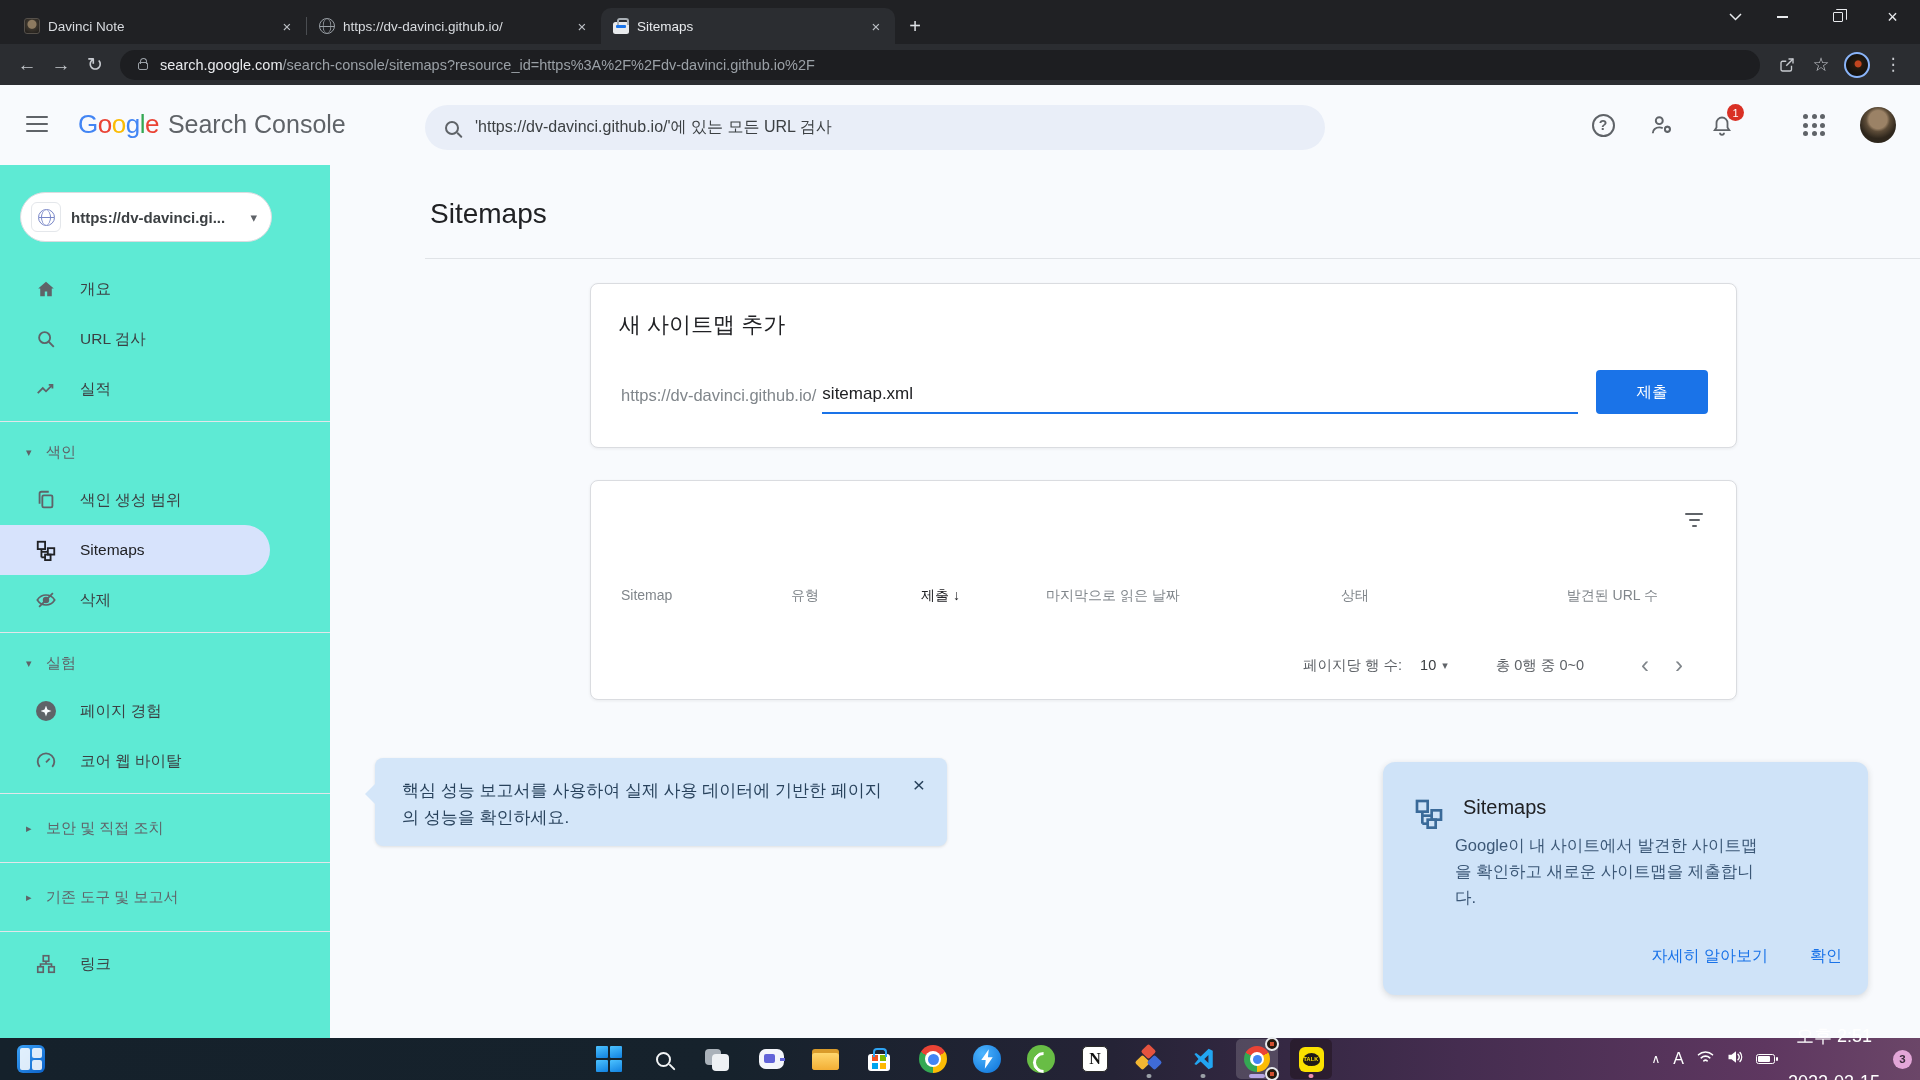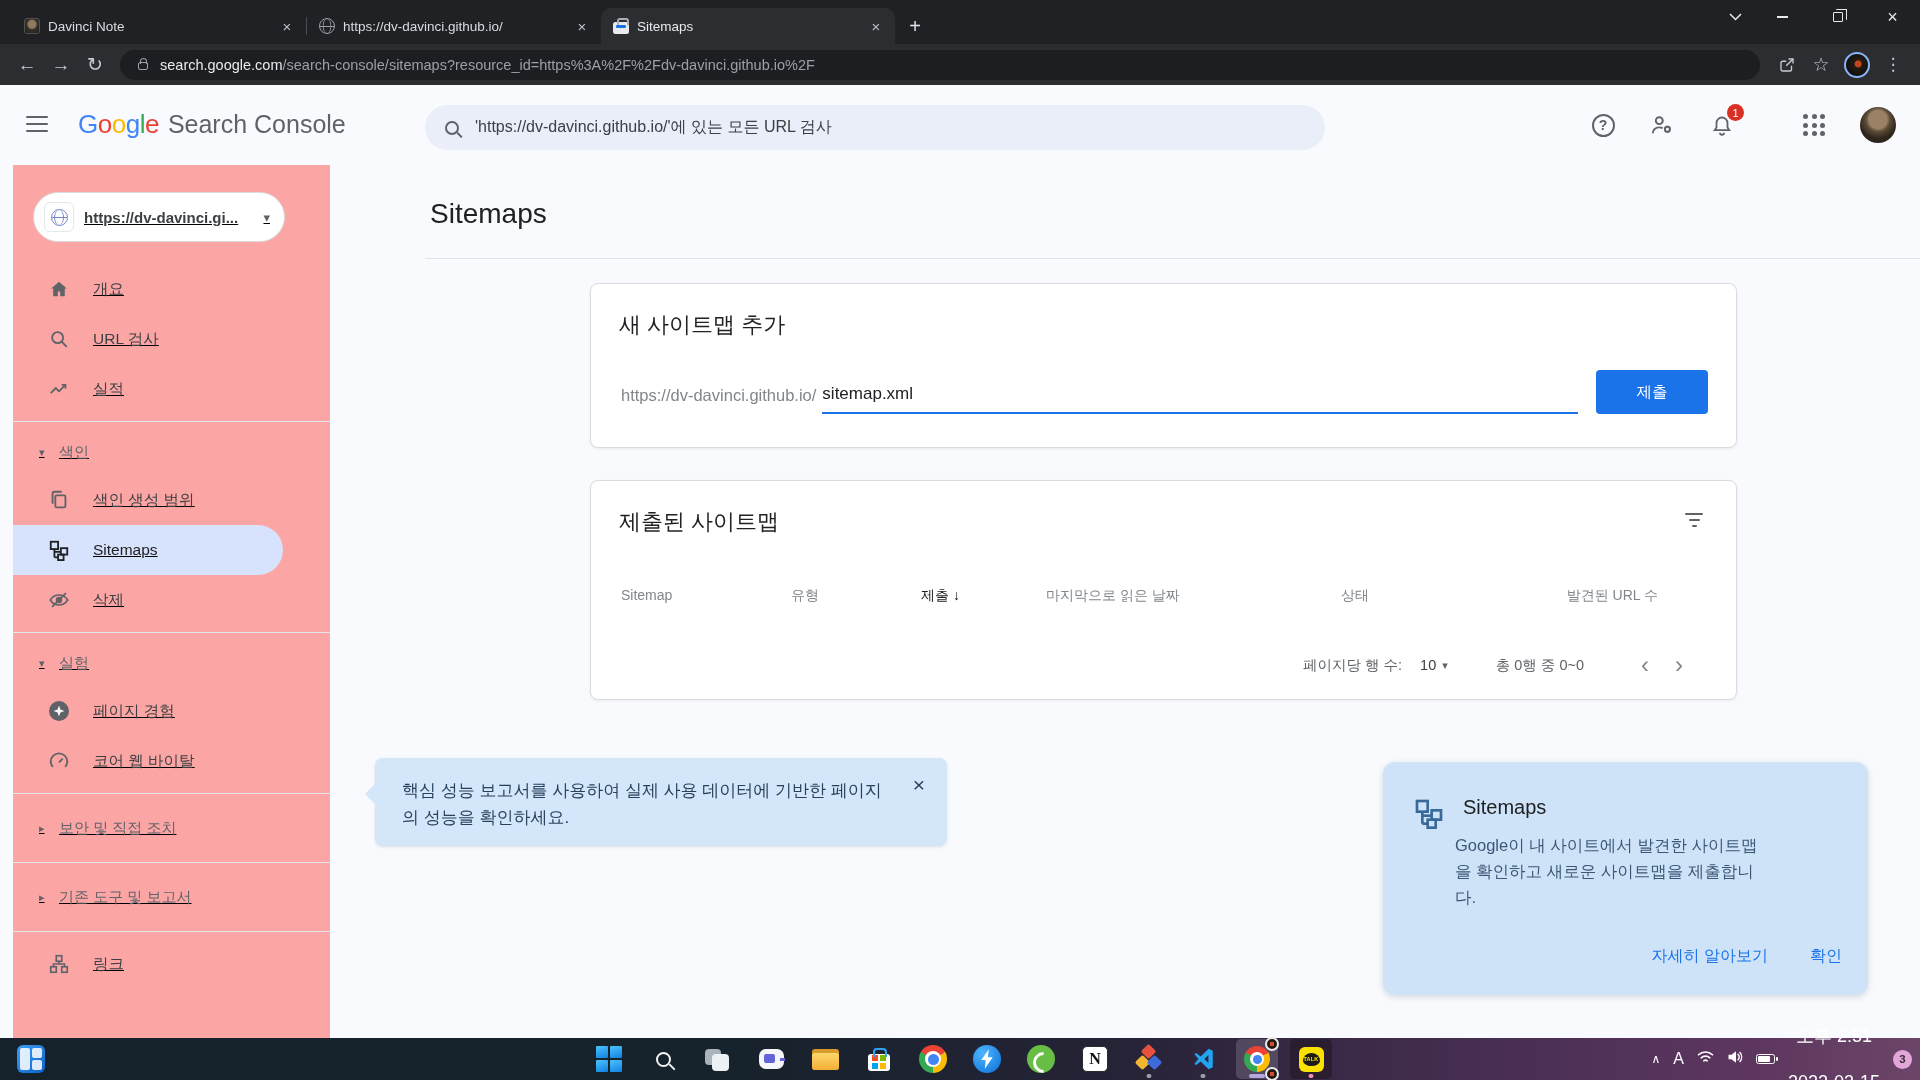--- a/index.html
+++ b/index.html
@@ -57,21 +57,21 @@
   .gsc-search-text { color:#3c4043; font-size:16px; }
   .hdr-ic { position:absolute; top:26px; width:28px; height:28px; display:flex; align-items:center; justify-content:center; color:#5f6368; }
   .help-circle { width:23px; height:23px; border:2px solid #5f6368; border-radius:50%; font-size:14px; font-weight:700; display:flex; align-items:center; justify-content:center; color:#5f6368; }
   .bell-wrap { position:relative; }
   .bell-badge { position:absolute; top:-7px; right:-8px; min-width:17px; height:17px; border-radius:9px; background:#d93025; color:#fff; font-size:11px; display:flex; align-items:center; justify-content:center; padding:0 4px; }
   .apps-grid { display:grid; grid-template-columns:repeat(3,5px); grid-template-rows:repeat(3,5px); gap:3.5px; }
   .apps-grid i { background:#5f6368; border-radius:50%; }
   .gsc-avatar { position:absolute; left:1860px; top:22px; width:36px; height:36px; border-radius:50%; background:radial-gradient(circle at 50% 35%,#9b8266 0 9px,#5d4c38 12px,#2e261c 19px); }
 
   
-  .sidebar { position:absolute; left:13px; top:165px; width:330px; height:873px; background:#fca5a5;text-decoration:underline; }
+  .sidebar { position:absolute; left:0; top:165px; width:330px; height:873px; background:#5eead4; }
   .prop-select { margin:27px 0 0 20px; width:252px; height:50px; border:1px solid #dadce0; border-radius:25px; background:#fff; display:flex; align-items:center; padding:0 14px 0 10px; }
   .prop-fav { width:30px; height:30px; border:1px solid #e4e7eb; border-radius:6px; background:#fff; display:flex; align-items:center; justify-content:center; margin-right:10px; }
   .prop-globe { width:17px; height:17px; border-radius:50%; border:1.6px solid #7886c7; position:relative; }
   .prop-globe::before { content:''; position:absolute; left:0; right:0; top:50%; height:1.3px; background:#7886c7; }
   .prop-globe::after { content:''; position:absolute; left:50%; top:0; bottom:0; width:8px; transform:translateX(-50%); border:1.3px solid #7886c7; border-top:none; border-bottom:none; border-radius:50%; }
   .prop-label { flex:1; font-size:15px; font-weight:600; color:#3c4043; white-space:nowrap; overflow:hidden; }
   .prop-caret { color:#5f6368; font-size:13px; }
   .nav { margin-top:22px; }
   .nav-item { height:50px; display:flex; align-items:center; padding-left:34px; color:#3c4043; font-size:15.5px; }
   .nav-item .nico { width:24px; height:24px; margin-right:22px; display:flex; align-items:center; justify-content:center; }
@@ -418,21 +418,20 @@
     <div class="card card-add">
       <div class="card-title">새 사이트맵 추가</div>
       <div class="add-row">
         <span class="url-prefix">https://dv-davinci.github.io/</span>
         <input class="sitemap-input" type="text" value="sitemap.xml" style="">
         <button class="submit-btn">제출</button>
       </div>
     </div>
 
     <div class="card card-table">
-      <div class="card-title">제출된 사이트맵</div>
       <span class="filter-ic">
           <i></i>
           <i></i>
           <i></i>
         </span>
       <div class="thead">
         <span class="th-sitemap">Sitemap</span>
         <span class="th-type">유형</span>
         <span class="th-submit"><span>제출</span><span class="sort-arrow">↓</span></span>
         <span class="th-read">마지막으로 읽은 날짜</span>

